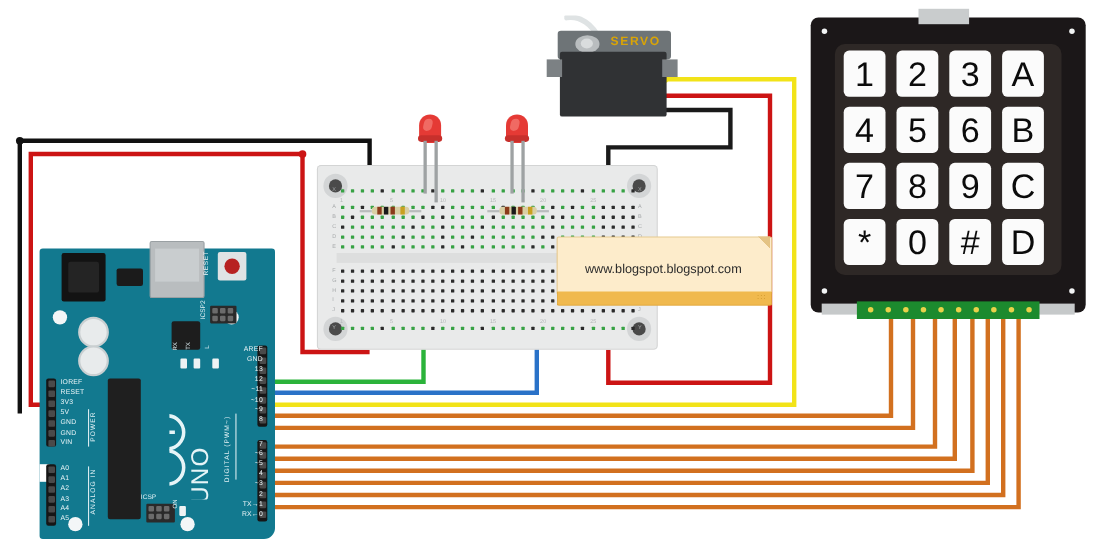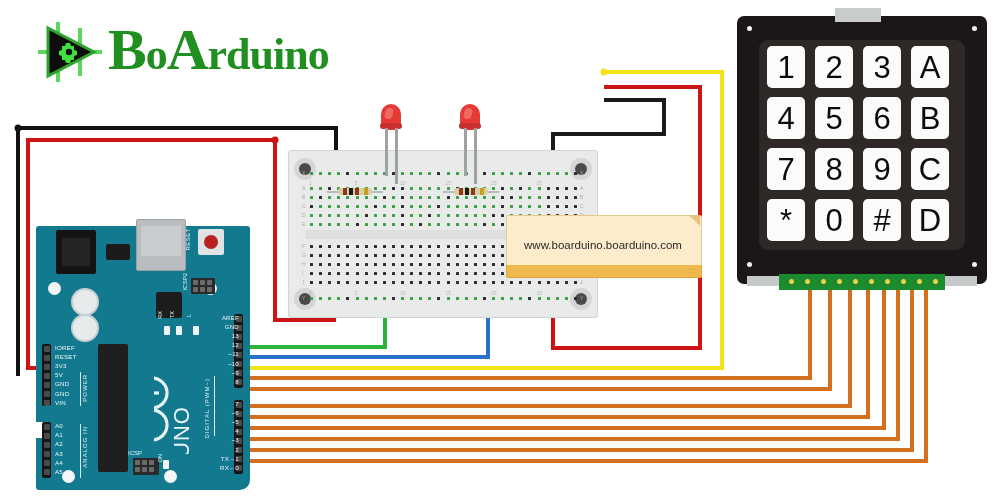--- a/index.html
+++ b/index.html
@@ -163,36 +163,34 @@
       <polyline points="243,389 830,389 830,290"></polyline>
       <polyline points="243,406 850,406 850,290"></polyline>
       <polyline points="243,417 868,417 868,290"></polyline>
       <polyline points="243,428 884,428 884,290"></polyline>
       <polyline points="243,439 898,439 898,290"></polyline>
       <polyline points="243,450 912,450 912,290"></polyline>
       <polyline points="243,461 926,461 926,290"></polyline>
     </g>
   </svg>
 
-  <div class="abs" id="logo">
-    <svg class="abs" id="logo-mark" viewBox="0 0 68 68">
-      <g stroke="#3fd23f" stroke-width="4" opacity=".85">
-        <line x1="2" y1="34" x2="66" y2="34"></line>
-        <line x1="22" y1="4" x2="22" y2="64"></line>
-        <line x1="44" y1="10" x2="44" y2="58"></line>
-      </g>
-      <polygon points="12,10 58,34 12,58" fill="#0d0d0d" stroke="#2fa32f" stroke-width="3"></polygon>
-      <path d="M26 28h3l1-3h4l1 3h3v4l3 1v4l-3 1v4h-3l-1 3h-4l-1-3h-3v-4l-3-1v-4l3-1z" fill="#41e041"></path>
-      <circle cx="33" cy="34" r="3.2" fill="#0d0d0d"></circle>
-    </svg>
-    <div class="abs" id="logo-text">
-      <span class="cap">B</span><span class="sm">o</span><span class="cap">A</span><span class="sm">rduino</span>
-    </div>
+
+  <div class="abs" id="servo">
+    <div class="sv-horn">
+      <svg viewBox="0 0 34 24" width="34" height="24">
+        <path d="M2 2 C14 0 26 8 32 22" stroke="#dfe3e4" stroke-width="5" fill="none" stroke-linecap="round"></path>
+      </svg>
+    </div>
+    <div class="sv-top"></div>
+    <div class="sv-hub"></div>
+    <div class="sv-body"></div>
+    <div class="sv-tab" style="left:0px;"></div>
+    <div class="sv-tab" style="left:105px;"></div>
+    <div class="sv-txt">SERVO</div>
   </div>
-
 
   <div class="abs" id="bb">
     <div class="bb-body"></div>
     <div class="bb-screw" style="left:6px;top:8px;"></div>
     <div class="bb-screw" style="left:282px;top:8px;"></div>
     <div class="bb-screw" style="left:6px;top:138px;"></div>
     <div class="bb-screw" style="left:282px;top:138px;"></div>
     <div class="bb-gap" style="top:80px;"></div>
     <div id="bb-holes">
         <div class="bb-hole on" style="left: 22px; top: 22px;"></div>
@@ -806,18 +804,18 @@
           <div class="kp-pad" style="left: 122px;"></div>
           <div class="kp-pad" style="left: 138px;"></div>
           <div class="kp-pad" style="left: 154px;"></div>
         </div>
     </div>
   </div>
 
   <div class="abs" id="callout">
     <div class="co-box"></div>
     <div class="co-fold"></div>
-    <div class="co-l2">www.boarduino.boarduino.com</div>
+    <div class="co-l2">www.blogspot.blogspot.com</div>
     <div class="co-bar"></div>
     <div class="co-grip">:::</div>
   </div>
 
 </div>
 
 </body></html>

